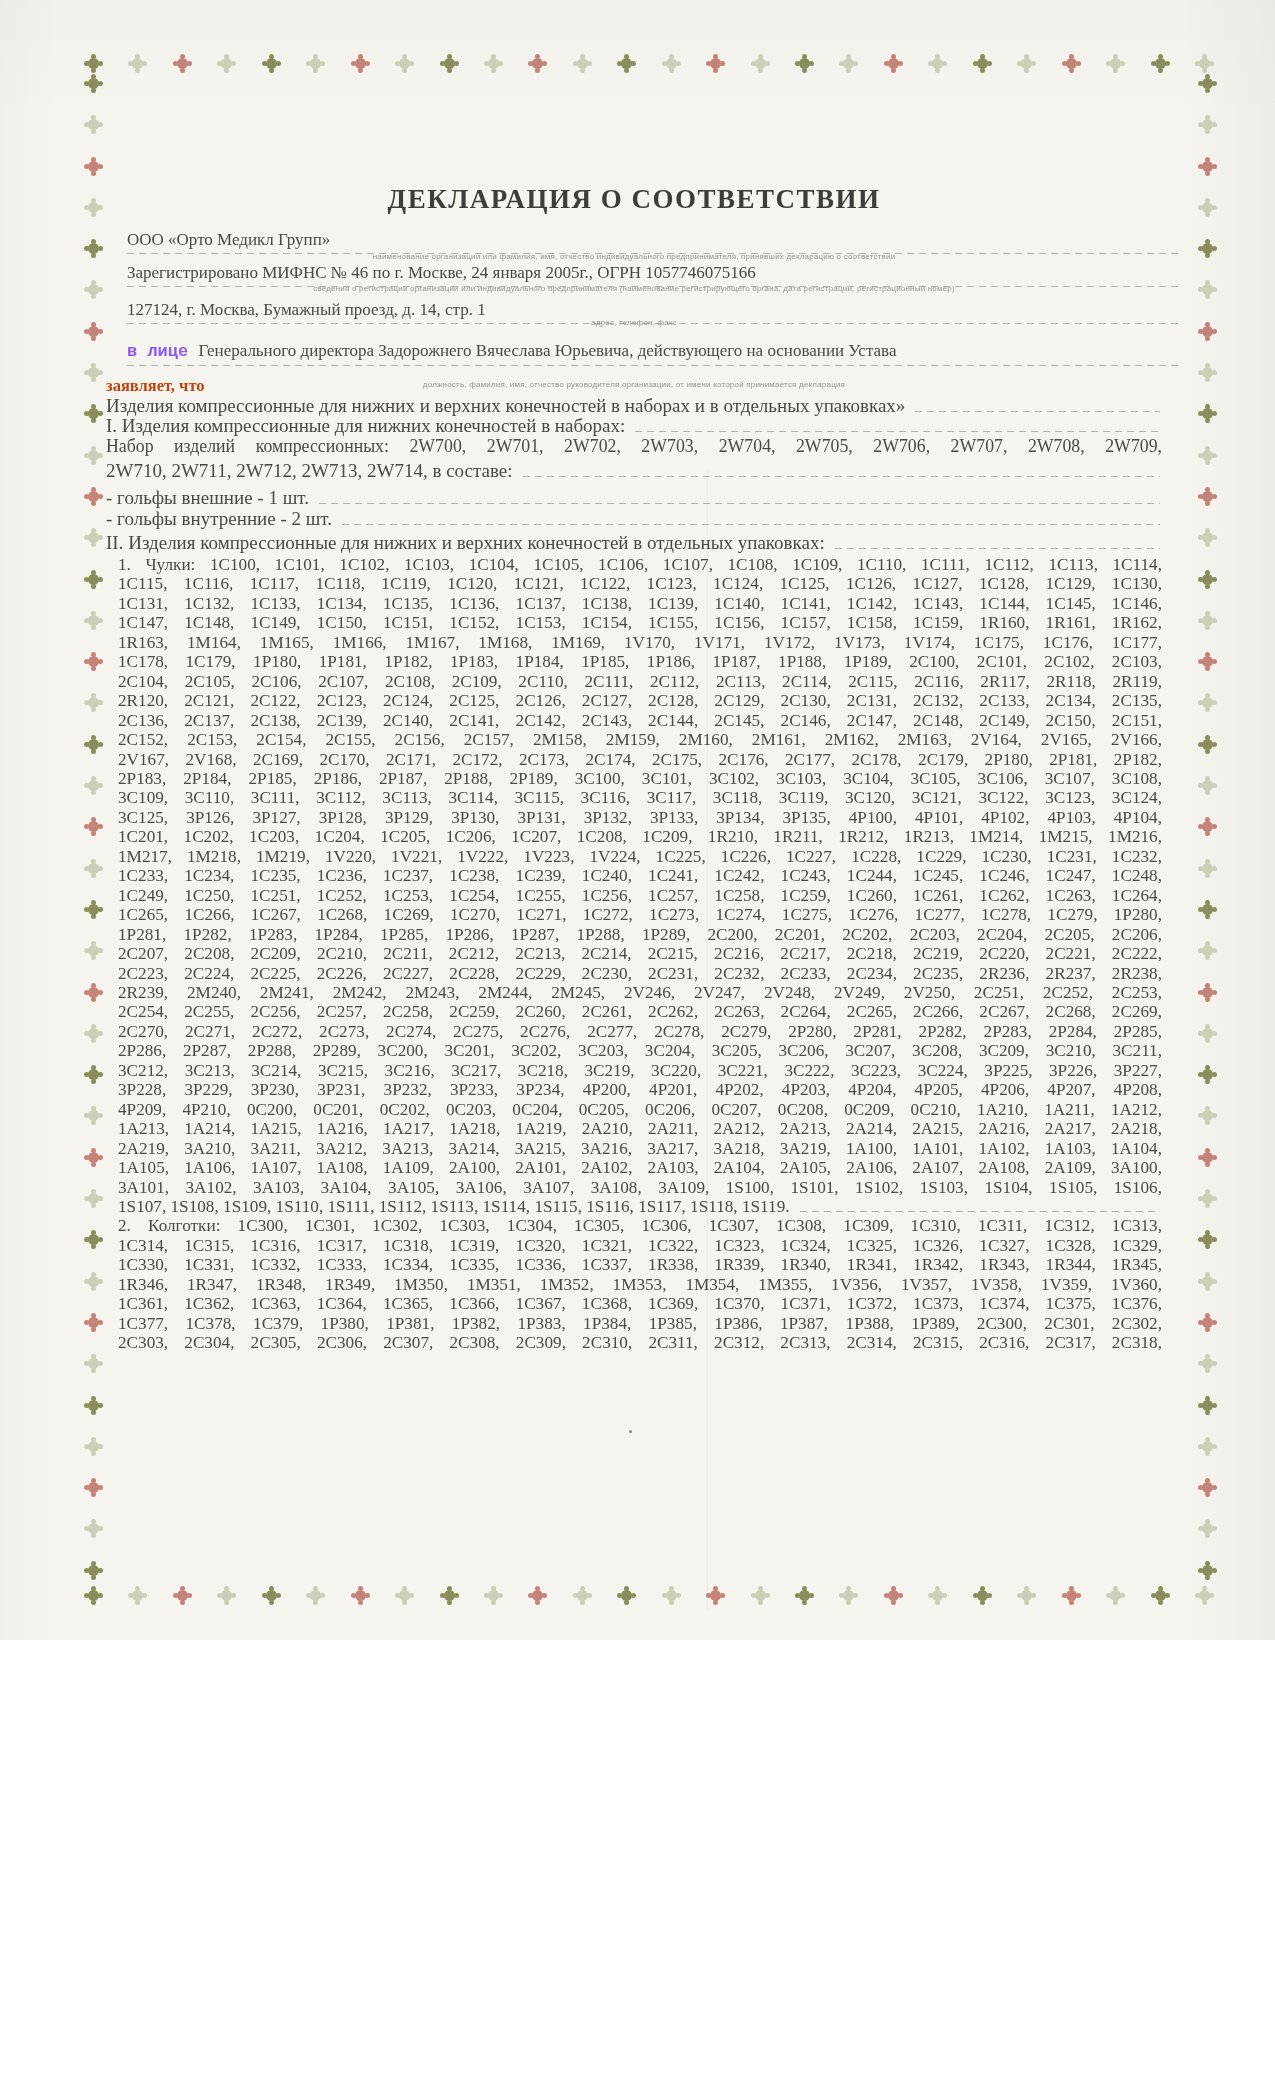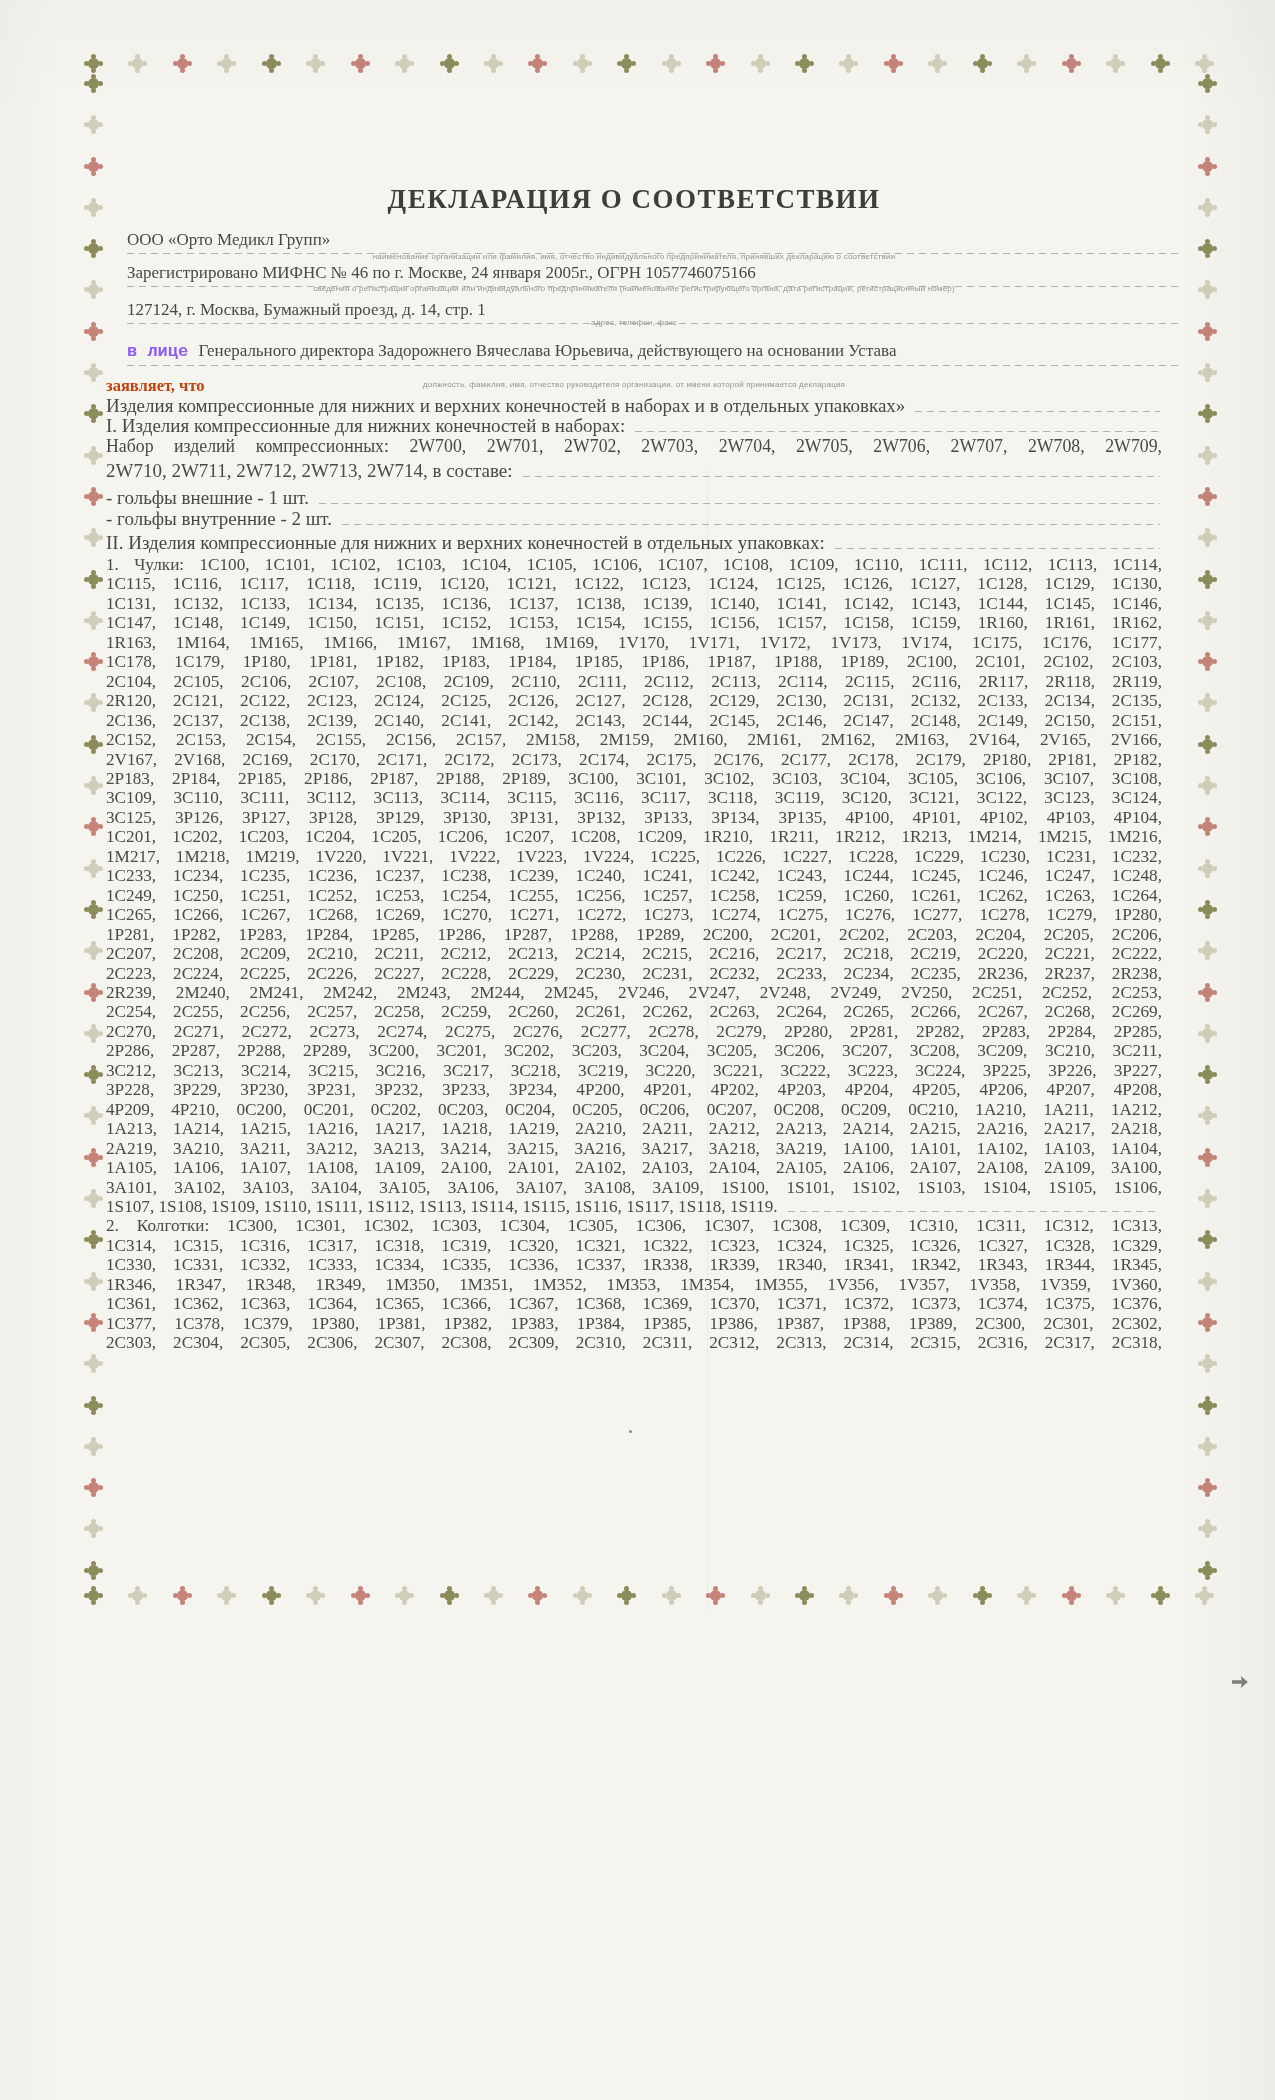--- a/index.html
+++ b/index.html
@@ -1,17 +1,17 @@
 <!DOCTYPE html>
 <html><head>
 <meta charset="utf-8">
 <style>
   html,body{margin:0;padding:0;}
   .page{
-    position:relative;width:1275px;height:2100px;overflow:hidden;
+    position:relative;width:1275px;height:1640px;overflow:hidden;
     background:#f5f4ef;
     font-family:"Liberation Serif", serif;
     color:#4a4944;
   }
   
   .page::before{
     content:"";position:absolute;inset:0;
     background:linear-gradient(180deg, rgba(0,0,0,.015), rgba(0,0,0,0) 120px),
                linear-gradient(90deg, rgba(0,0,0,.02), rgba(0,0,0,0) 60px, rgba(0,0,0,0) 1180px, rgba(0,0,0,.03));
     pointer-events:none;
@@ -64,21 +64,21 @@
   .fill-line{display:flex;align-items:baseline;font-size:19px;line-height:21px;}
   .fill-line::after{
     content:"";flex:1;height:1px;align-self:flex-end;margin:0 2px 4px 10px;
     background:repeating-linear-gradient(90deg,#b4b3aa 0 7px,transparent 7px 12px);
   }
   .just{text-align:justify;text-align-last:justify;font-size:17.8px;line-height:21px;}
 
   .code-list{top:555px;}
   .code-line{
     font-size:17.2px;line-height:19.45px;color:#4b4a45;
-    text-align:justify;text-align-last:justify;
+    text-align:justify;text-align-last:justify;margin-left:12px;
   }
   .stockings .code-line:last-child{
     display:flex;text-align-last:left;
   }
   .stockings .code-line:last-child::after{
     content:"";flex:1;height:1px;align-self:flex-end;margin:0 2px 4px 10px;
     background:repeating-linear-gradient(90deg,#b4b3aa 0 7px,transparent 7px 12px);
   }
 
   .fold-line{

